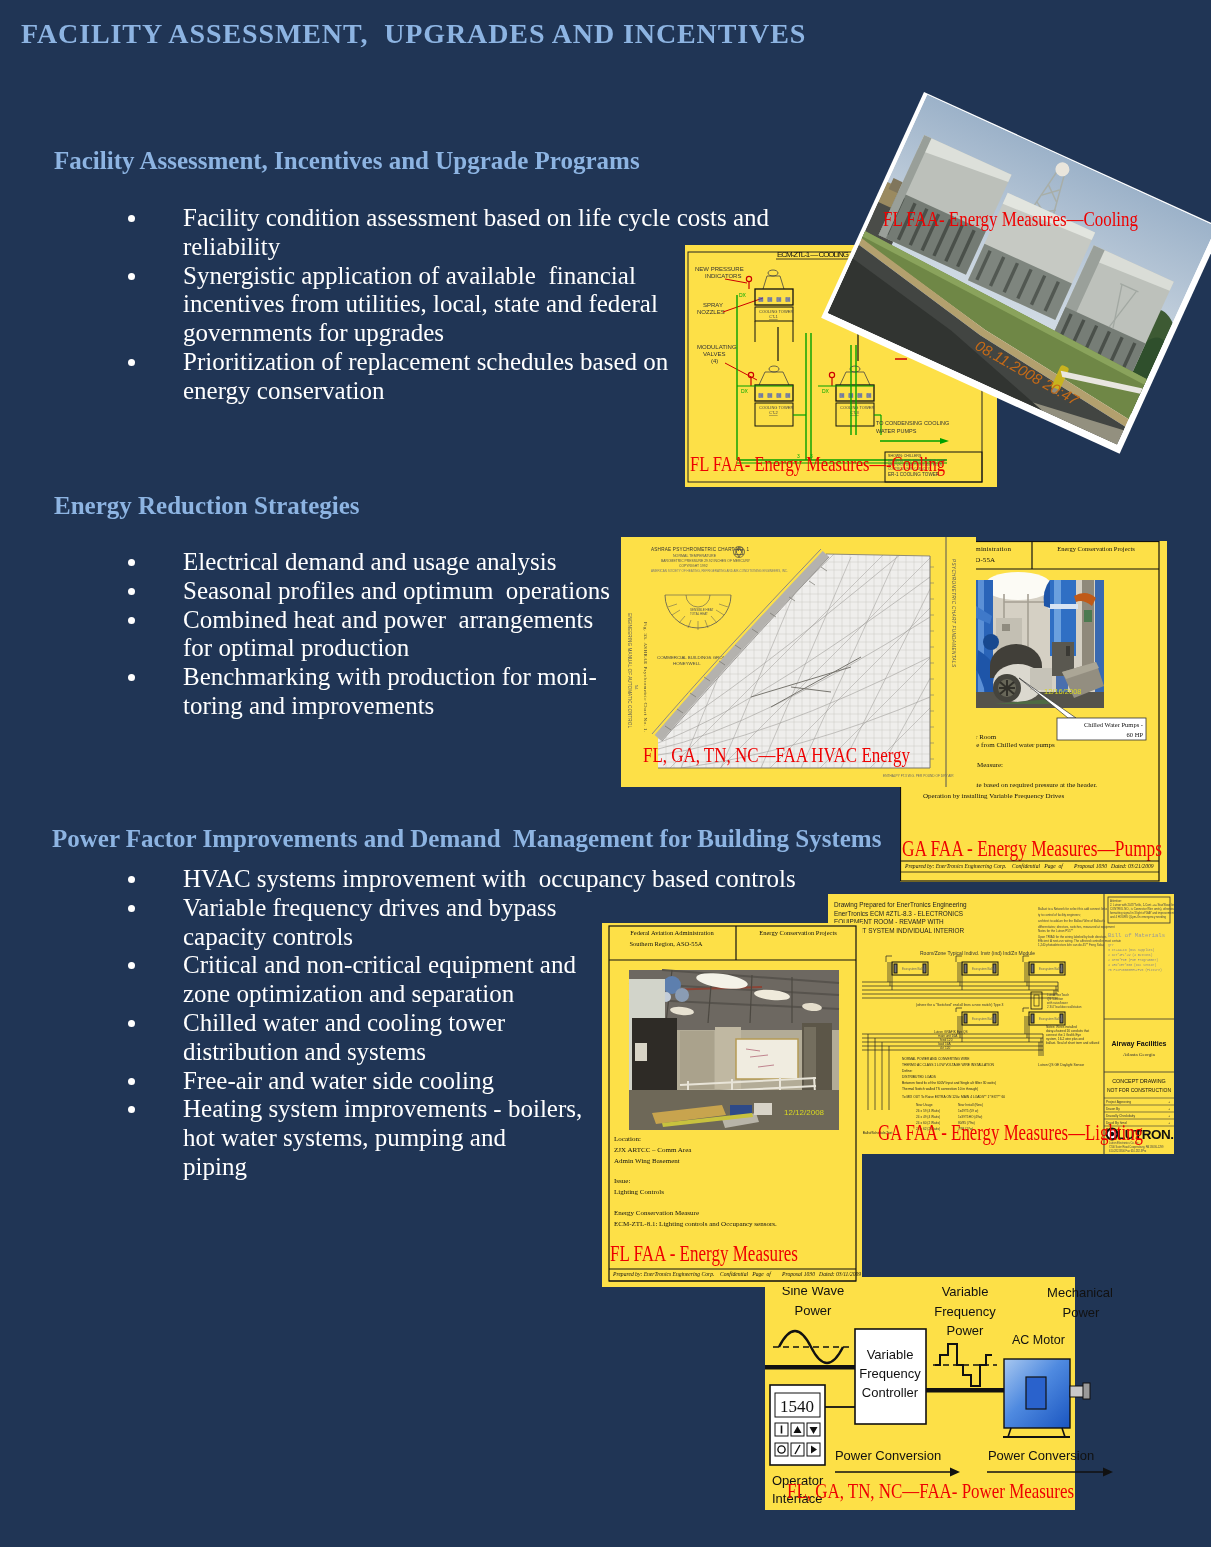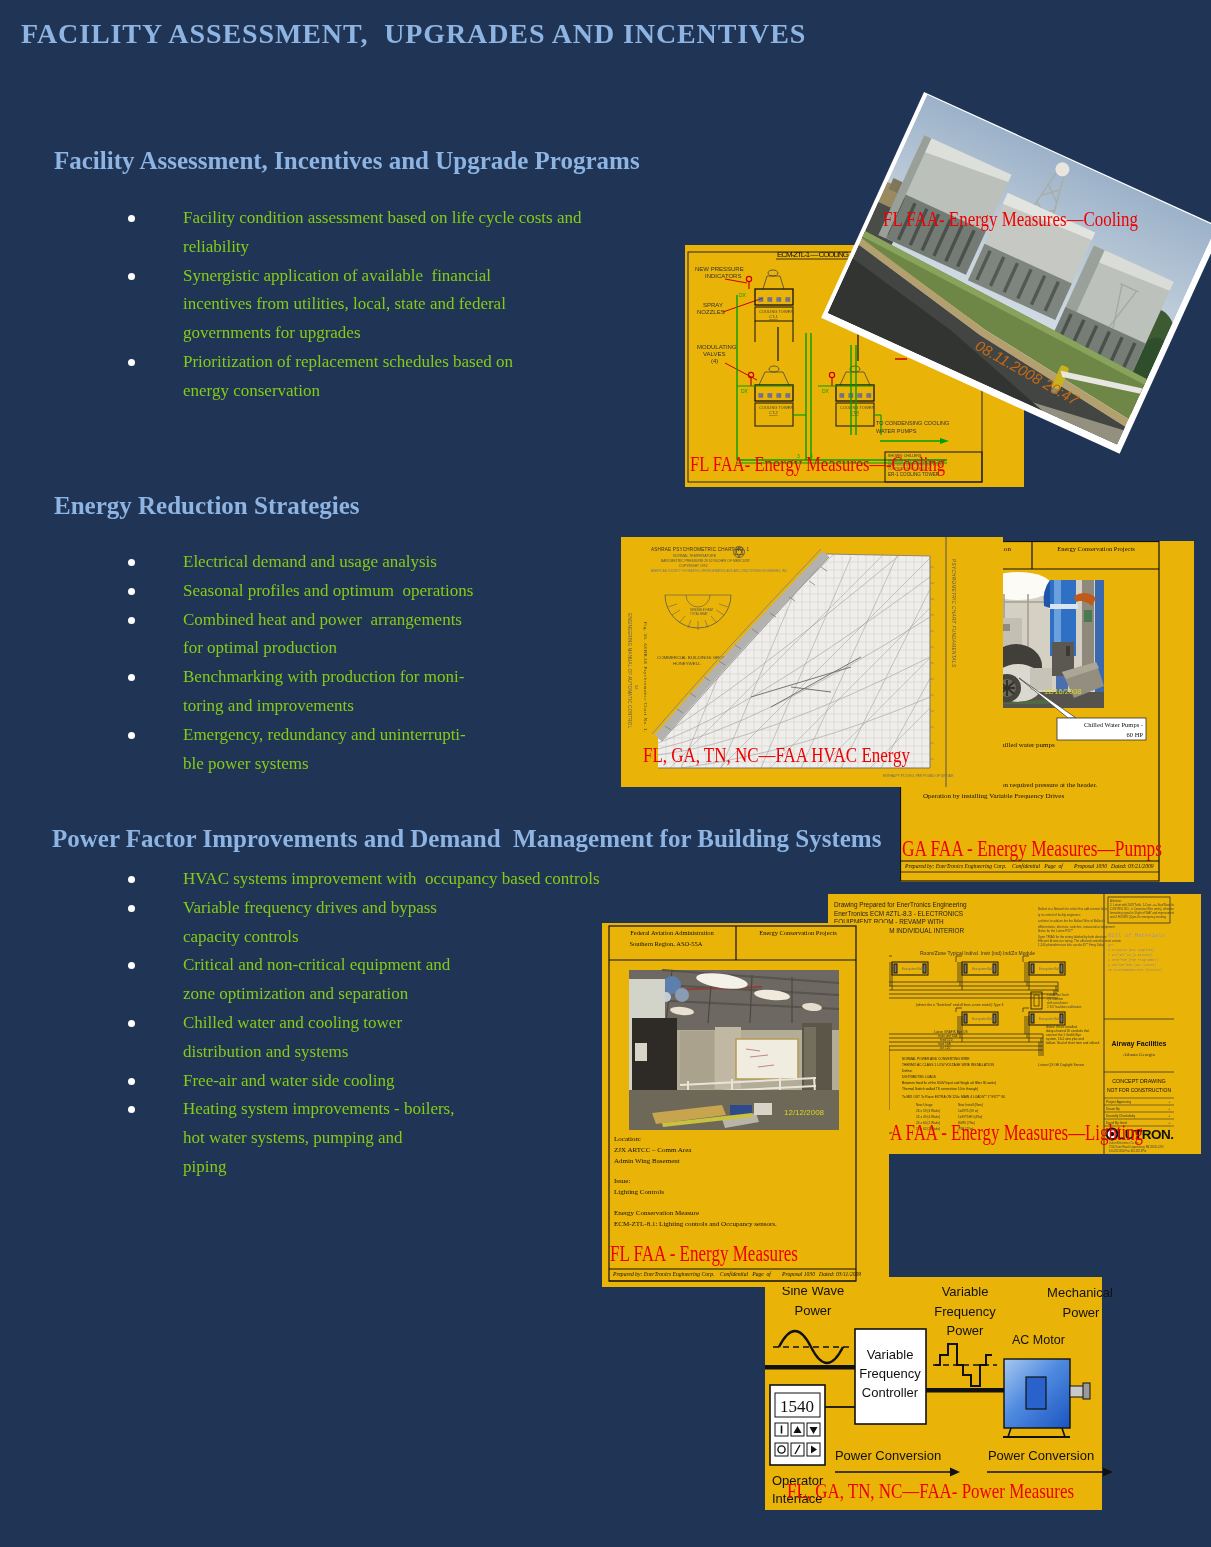--- a/index.html
+++ b/index.html
@@ -1,23 +1,23 @@
 <!DOCTYPE html>
 <html><head>
 <meta charset="utf-8">
 <style>
   html,body{margin:0;padding:0;background:#203555;}
   body{width:1211px;height:1547px;position:relative;overflow:hidden;
        background:#203555;font-family:"Liberation Serif",serif;}
   .abs{position:absolute;}
   .hd{color:#8db4e2;font-weight:bold;white-space:nowrap;}
-  .list{position:absolute;color:#84cc16;font-size:17px;line-height:28.8px;}
+  .list{position:absolute;color:#ffffff;font-size:25px;line-height:28.8px;}
   .li{position:relative;padding-left:63px;white-space:nowrap;}
   .li .b{position:absolute;left:8px;top:11px;width:7px;height:7px;border-radius:50%;background:#fff;}
-  .sheet{position:absolute;background:#eab308;padding-left:27px;}
+  .sheet{position:absolute;background:#fde047;}
 </style>
 </head>
 <body>
 
 <div class="abs hd" style="left:21px;top:18px;font-size:28px;letter-spacing:0.9px;">FACILITY ASSESSMENT,&nbsp; UPGRADES AND INCENTIVES</div>
 
 <div class="abs hd" style="left:54px;top:147px;font-size:25px;">Facility Assessment, Incentives and Upgrade Programs</div>
 
 <div class="list" style="left:120px;top:204px;">
 <div class="li"><span class="b"></span>Facility condition assessment based on life cycle costs and<br>reliability</div>
@@ -25,21 +25,20 @@
 <div class="li"><span class="b"></span>Prioritization of replacement schedules based on<br>energy conservation</div>
 </div>
 
 <div class="abs hd" style="left:54px;top:492px;font-size:25px;">Energy Reduction Strategies</div>
 
 <div class="list" style="left:120px;top:548px;">
 <div class="li"><span class="b"></span>Electrical demand and usage analysis</div>
 <div class="li"><span class="b"></span>Seasonal profiles and optimum&nbsp; operations</div>
 <div class="li"><span class="b"></span>Combined heat and power&nbsp; arrangements<br>for optimal production</div>
 <div class="li"><span class="b"></span>Benchmarking with production for moni-<br>toring and improvements</div>
-<div class="li"><span class="b"></span>Emergency, redundancy and uninterrupti-<br>ble power systems</div>
 </div>
 
 <div class="abs hd" style="left:52px;top:825px;font-size:25px;">Power Factor Improvements and Demand&nbsp; Management for Building Systems</div>
 
 <div class="list" style="left:120px;top:865px;">
 <div class="li"><span class="b"></span>HVAC systems improvement with&nbsp; occupancy based controls</div>
 <div class="li"><span class="b"></span>Variable frequency drives and bypass<br>capacity controls</div>
 <div class="li"><span class="b"></span>Critical and non-critical equipment and<br>zone optimization and separation</div>
 <div class="li"><span class="b"></span>Chilled water and cooling tower<br>distribution and systems</div>
 <div class="li"><span class="b"></span>Free-air and water side cooling</div>

